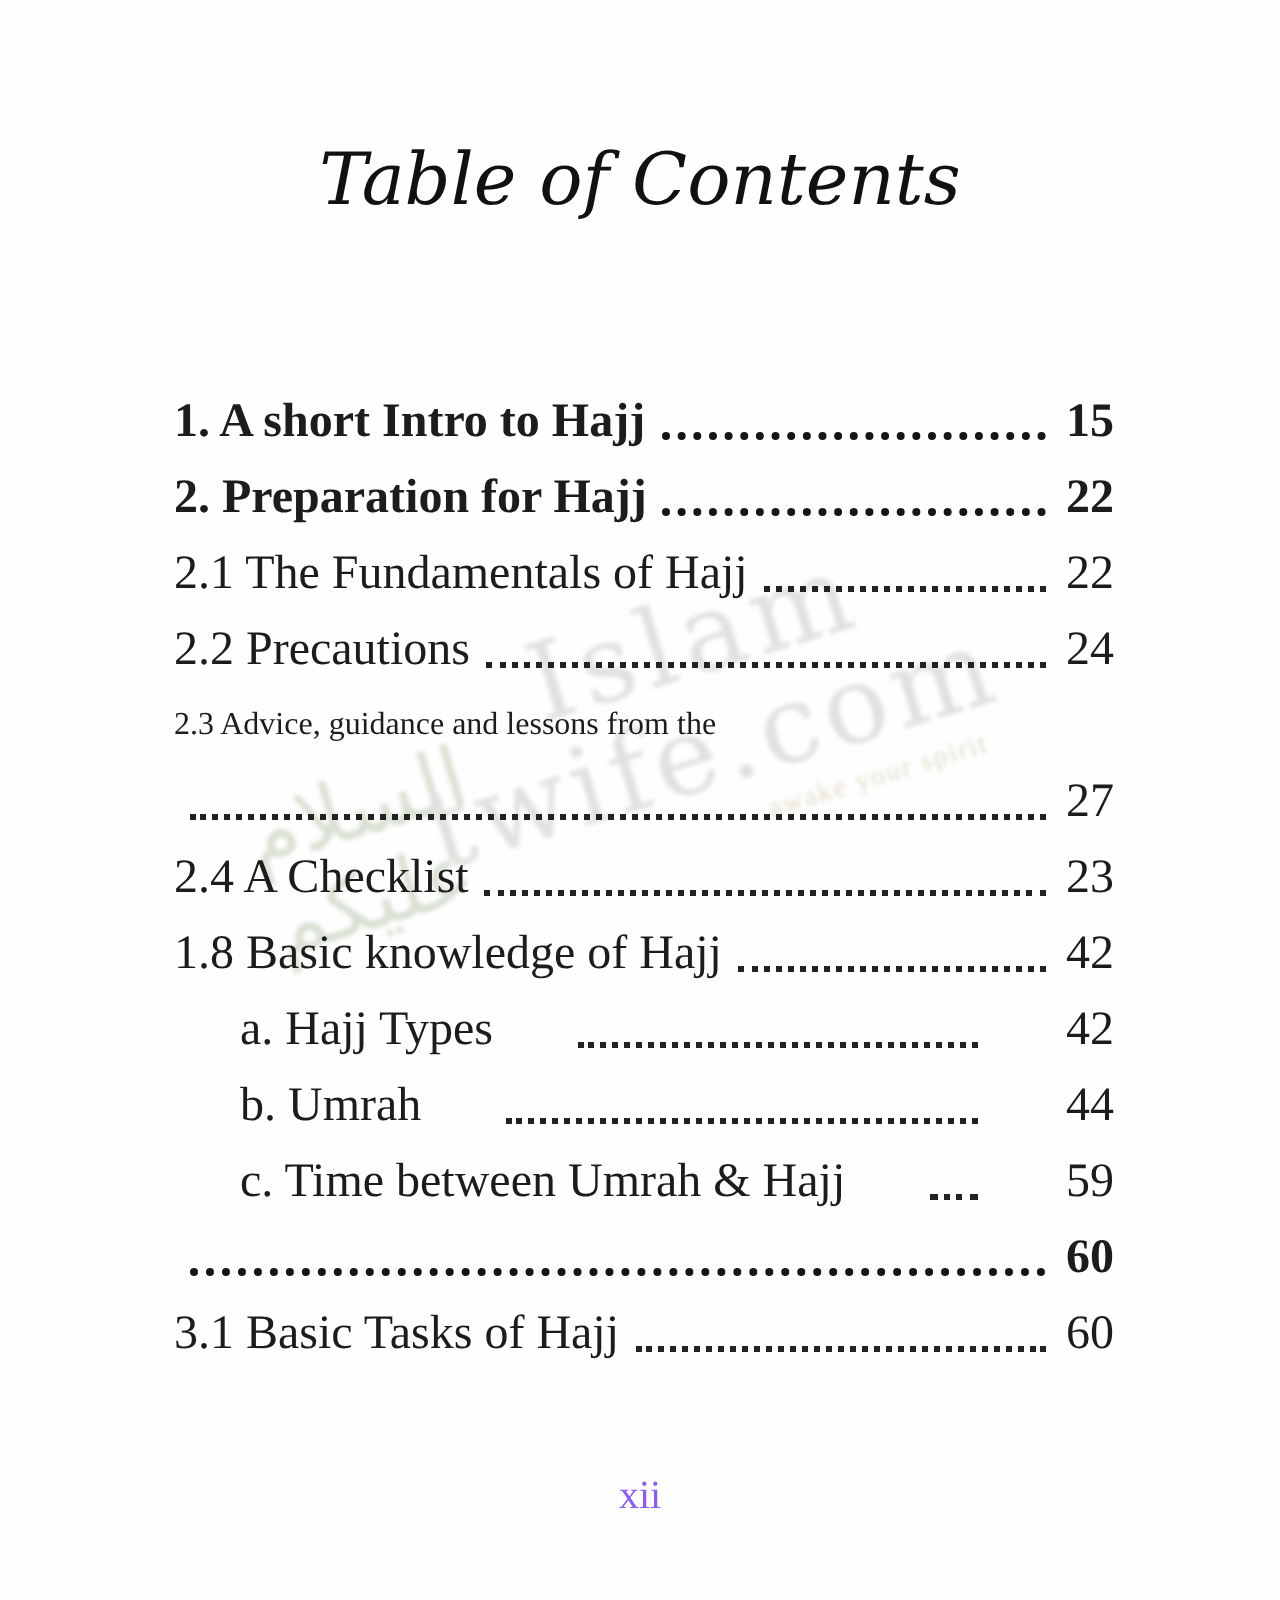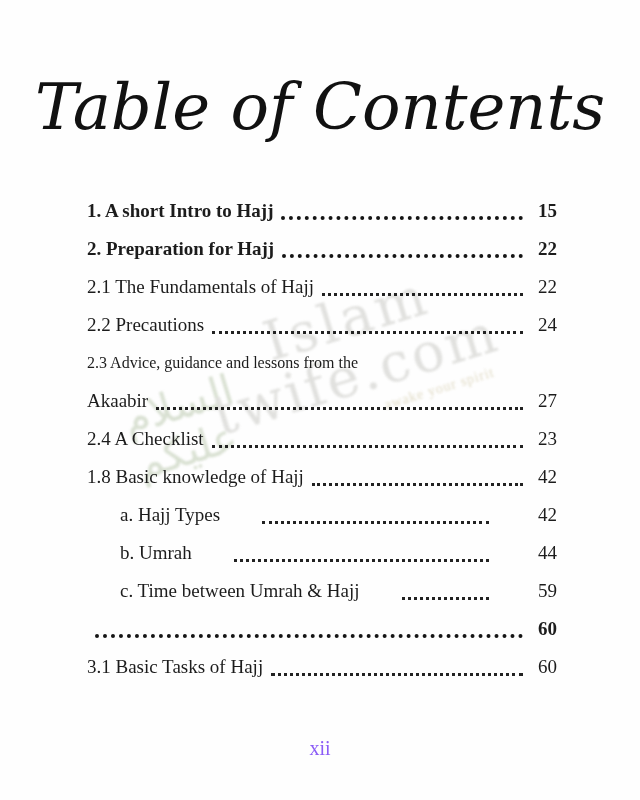--- a/index.html
+++ b/index.html
@@ -45,30 +45,30 @@
     font-size:14px; letter-spacing:1px;
     color:#cec5a2;
   }
 
   
   .title {
     position:absolute; top:70px; left:0; right:0; z-index:1;
     margin:0; text-align:center;
     font-family:"DejaVu Serif", serif;
     font-style:italic; font-weight:400;
-    font-size:64px; letter-spacing:0px;
+    font-size:36px; letter-spacing:0px;
     color:#111;
   }
   .toc {
     position:absolute; top:192px; left:87px; right:83px; z-index:1;
   }
   .toc-row {
     display:flex;
     height:38px; line-height:38px;
-    font-size:19px;
+    font-size:24px;
     white-space:nowrap;
     justify-content:space-between;
   }
   .toc-row .label { flex:0 0 auto; }
   .toc-row .dots {
     flex:1 1 auto;
     align-self:flex-end;
     margin:0 6px 10px 8px;
     border-bottom:3px dotted #222;
     height:0;
@@ -117,21 +117,20 @@
     <span class="dots"></span>
     <span class="pagenum">22</span>
   </div>
       <div class="toc-row">
     <span class="label">2.2 Precautions</span>
     <span class="dots"></span>
     <span class="pagenum">24</span>
   </div>
       <div class="toc-wrapline">2.3 Advice, guidance and lessons from the</div>
       <div class="toc-row">
-    <span class="label">Akaabir</span>
     <span class="dots"></span>
     <span class="pagenum">27</span>
   </div>
       <div class="toc-row">
     <span class="label">2.4 A Checklist</span>
     <span class="dots"></span>
     <span class="pagenum">23</span>
   </div>
       <div class="toc-row">
     <span class="label">1.8 Basic knowledge of Hajj</span>

